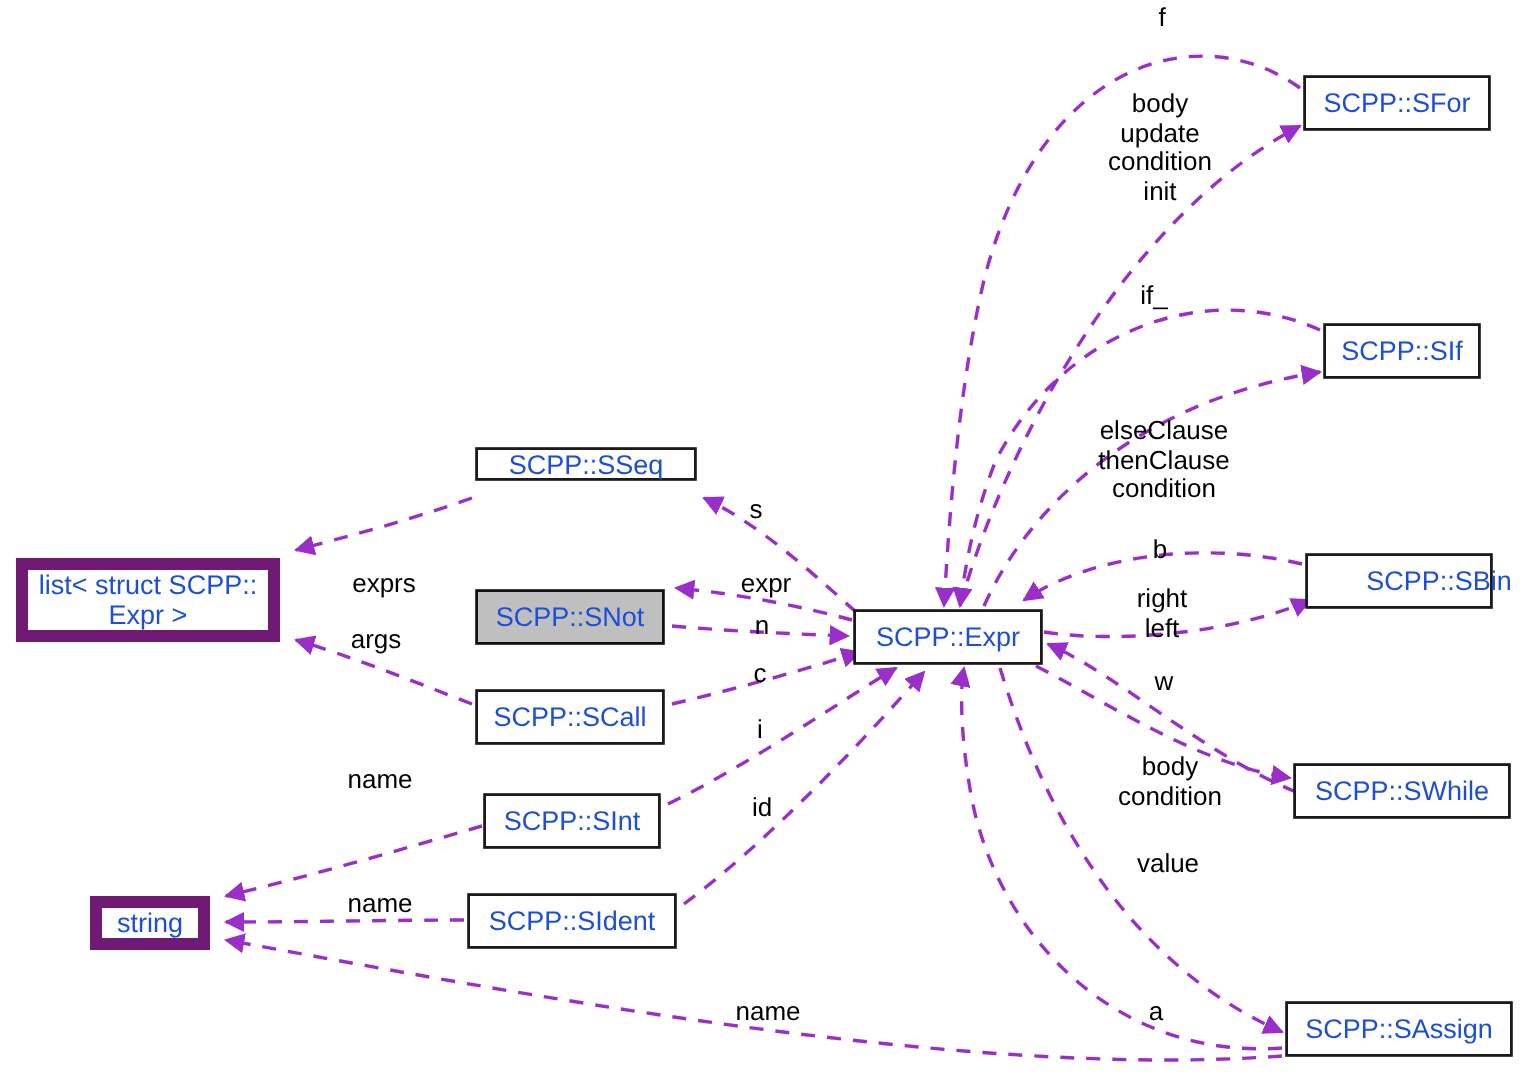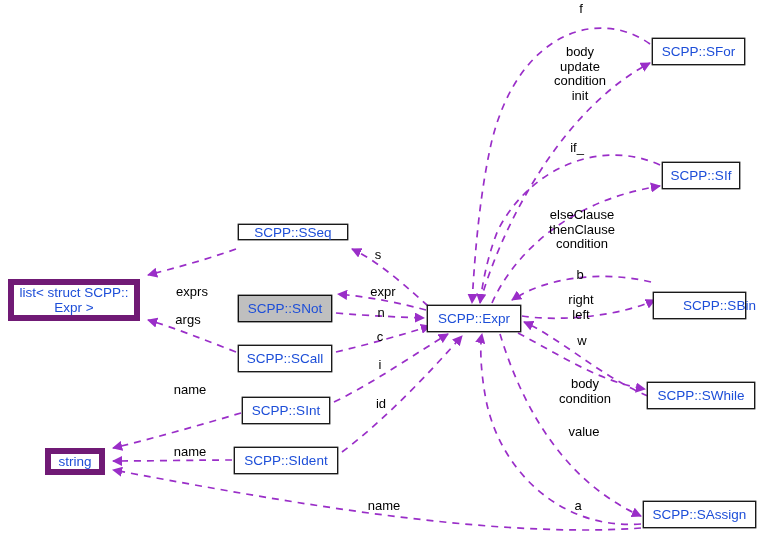--- a/index.html
+++ b/index.html
@@ -137,21 +137,21 @@
   <div class="node strong" style="left:242px; top:397px; width:88px; height:27px;">SCPP::SInt</div>
 
   <div class="node strong" style="left:234px; top:447px; width:104px; height:27px;">SCPP::SIdent</div>
 
   <div class="node strong" style="left:427px; top:305px; width:94px; height:27px;">SCPP::Expr</div>
 
   <div class="node strong" style="left:652px; top:38px; width:93px; height:27px;">SCPP::SFor</div>
 
   <div class="node strong" style="left:662px; top:162px; width:78px; height:27px;">SCPP::SIf</div>
 
-  <div class="node strong" style="left:653px; top:292px; width:93px; height:27px;padding-left:40px;">SCPP::SBin</div>
+  <div class="node strong" style="left:653px; top:277px; width:93px; height:27px;padding-left:40px;">SCPP::SBin</div>
 
   <div class="node strong" style="left:647px; top:382px; width:108px; height:27px;">SCPP::SWhile</div>
 
   <div class="node strong" style="left:643px; top:501px; width:113px; height:27px;">SCPP::SAssign</div>
 
   <div class="edge-label" style="left:581px; top:9px;">f</div>
 
   <div class="edge-label" style="left:580px; top:74px;">body
 update
 condition

